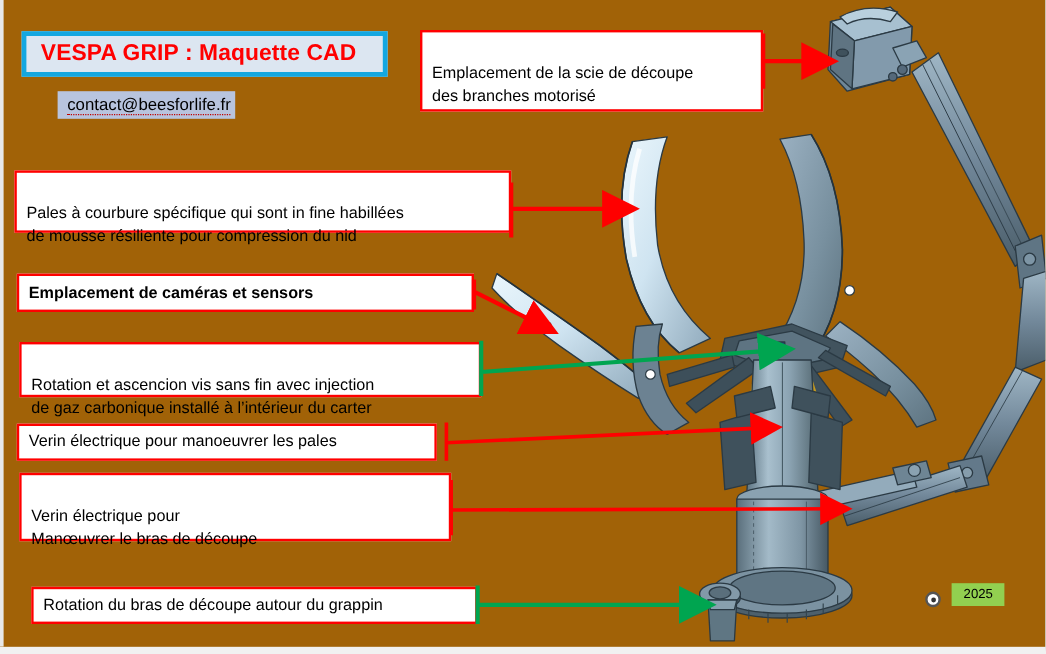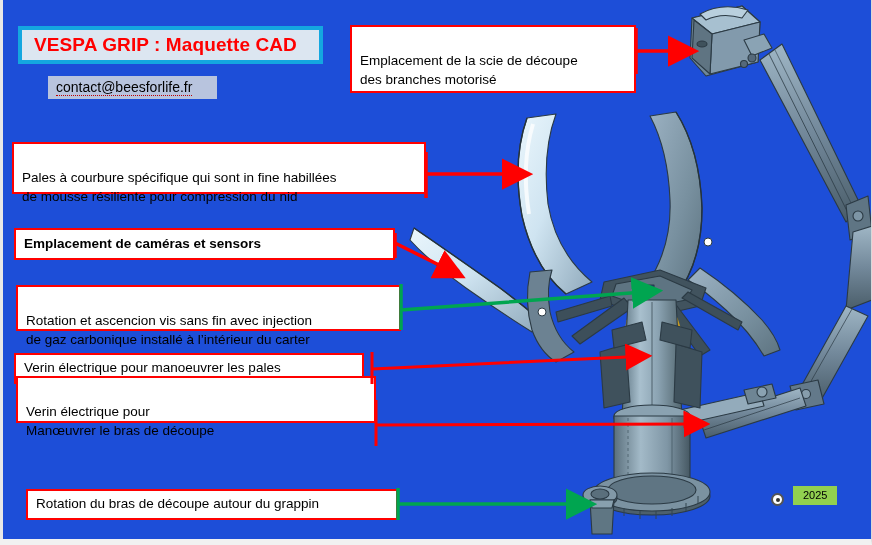--- a/index.html
+++ b/index.html
@@ -4,21 +4,21 @@
 <style>
   html, body {
     margin: 0;
     padding: 0;
     background: #f1f1f1;
   }
   #slide {
     position: relative;
     width: 872px;
     height: 545px;
-    background: #1d4ed8;
+    background: #a16207;
     overflow: hidden;
     font-family: "Liberation Sans", sans-serif;
     border-right: 1px solid #d9d9d9;
     border-bottom: 6px solid #f1f1f1;
     box-sizing: border-box;
   }
   #slide::before {
     content: "";
     position: absolute;
     left: 0; top: 0;
@@ -57,21 +57,21 @@
     color: #ff0000;
     font-size: 19px;
     font-weight: bold;
     padding-left: 12px;
     letter-spacing: 0.1px;
   }
   #email-box {
     position: absolute;
     left: 48px; top: 76px;
     background: #b8c4de;
-    padding: 3px 25px 4px 8px;
+    padding: 3px 4px 4px 8px;
     font-size: 14px;
     color: #000000;
     z-index: 25;
   }
   #email-text {
     border-bottom: 1px dotted #c00000;
   }
 
   
   #year-badge {
@@ -323,21 +323,21 @@
 
   <div class="callout" style="left:16px; top:285px; width:385px; height:46px;">
     <span>Rotation et ascencion vis sans fin avec injection
 de gaz carbonique installé à l’intérieur du carter</span>
   </div>
 
   <div class="callout" style="left:14px; top:353px; width:350px; height:31px; display:flex; align-items:center;">
     <span>Verin électrique pour manoeuvrer les pales</span>
   </div>
 
-  <div class="callout" style="left:16px; top:376px; width:360px; height:47px;">
+  <div class="callout" style="left:16px; top:394px; width:360px; height:57px;">
     <span>Verin électrique pour
 Manœuvrer le bras de découpe</span>
   </div>
 
   <div class="callout" style="left:26px; top:489px; width:372px; height:31px; display:flex; align-items:center;">
     <span>Rotation du bras de découpe autour du grappin</span>
   </div>
 
   <span id="year-icon"></span>
   <div id="year-badge">2025</div>

